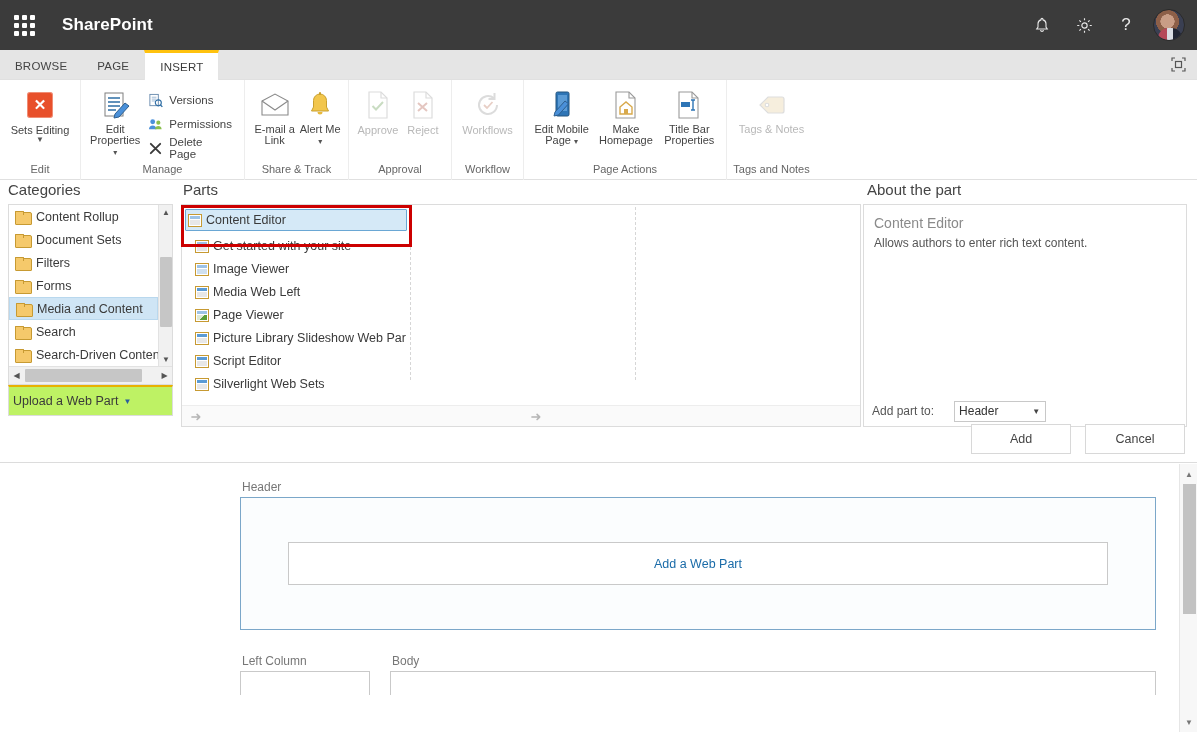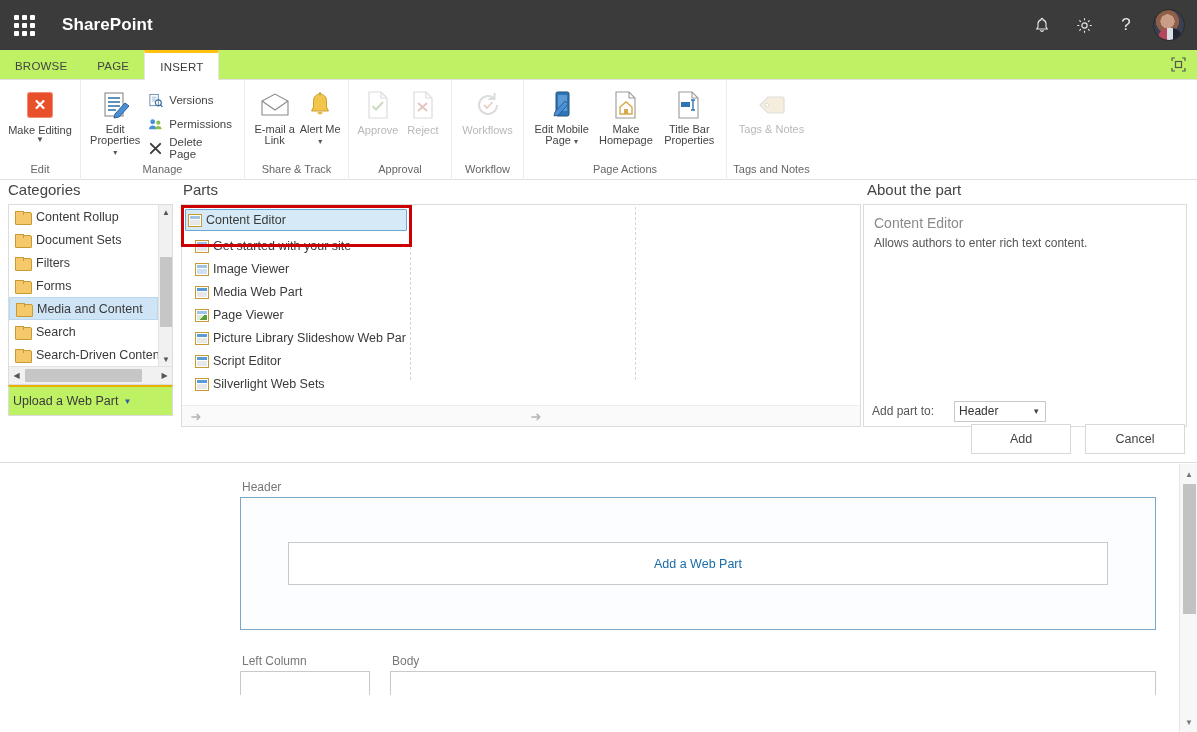--- a/index.html
+++ b/index.html
@@ -41,21 +41,21 @@
   }
   .avatar:after {
     content:""; position:absolute; left: 4px; bottom: 0; width: 24px; height: 12px;
     background: linear-gradient(90deg,#b5485a 0 38%, #d9dde4 39% 62%, #1f2433 63% 100%);
     border-radius: 10px 10px 0 0;
   }
 
   
   .ribbon-tabs {
     position: absolute; left: 0; top: 50px; width: 1197px; height: 30px;
-    background: #bef264; border-bottom: 1px solid #e0e0e0;
+    background: #e5e5e5; border-bottom: 1px solid #e0e0e0;
     display: flex; align-items: stretch;
   }
   .rtab {
     display: flex; align-items: center; padding: 0 15px; font-size: 11.5px;
     color: #444; cursor: pointer; letter-spacing: .2px; position: relative;
     border-top: 3px solid transparent;
   }
   .rtab.active {
     background: #fff; border-top: 3px solid #ffc20e;
     border-left: 1px solid #e4e4e4; border-right: 1px solid #e4e4e4;
@@ -330,21 +330,21 @@
   </div>
 
   <div class="ribbon-body">
 
     <div class="rgroup" style="width:80px">
       <div class="rgroup-items" style="justify-content:center">
         <div class="big-btn" style="width:76px">
           <div class="ico">
               <div class="stopx">✕</div>
             </div>
-          <div class="lbl">Make Editing</div>
+          <div class="lbl">Sets Editing</div>
           <div class="caret">▼</div>
         </div>
       </div>
       <div class="rgroup-label">Edit</div>
     </div>
 
     <div class="rgroup" style="width:164px">
       <div class="rgroup-items">
         <div class="big-btn" style="width:74px">
           <div class="ico">
@@ -598,21 +598,21 @@
           <div class="part-item" style="top:30px">
             <span class="wpico"></span>
             <span>Get started with your site</span>
           </div>
           <div class="part-item" style="top:53px">
             <span class="wpico img"></span>
             <span>Image Viewer</span>
           </div>
           <div class="part-item" style="top:76px">
             <span class="wpico teal"></span>
-            <span>Media Web Part</span>
+            <span>Media Web Left</span>
           </div>
           <div class="part-item" style="top:99px">
             <span class="wpico green"></span>
             <span>Page Viewer</span>
           </div>
           <div class="part-item" style="top:122px">
             <span class="wpico teal"></span>
             <span>Picture Library Slideshow Web Par</span>
           </div>
           <div class="part-item" style="top:145px">

